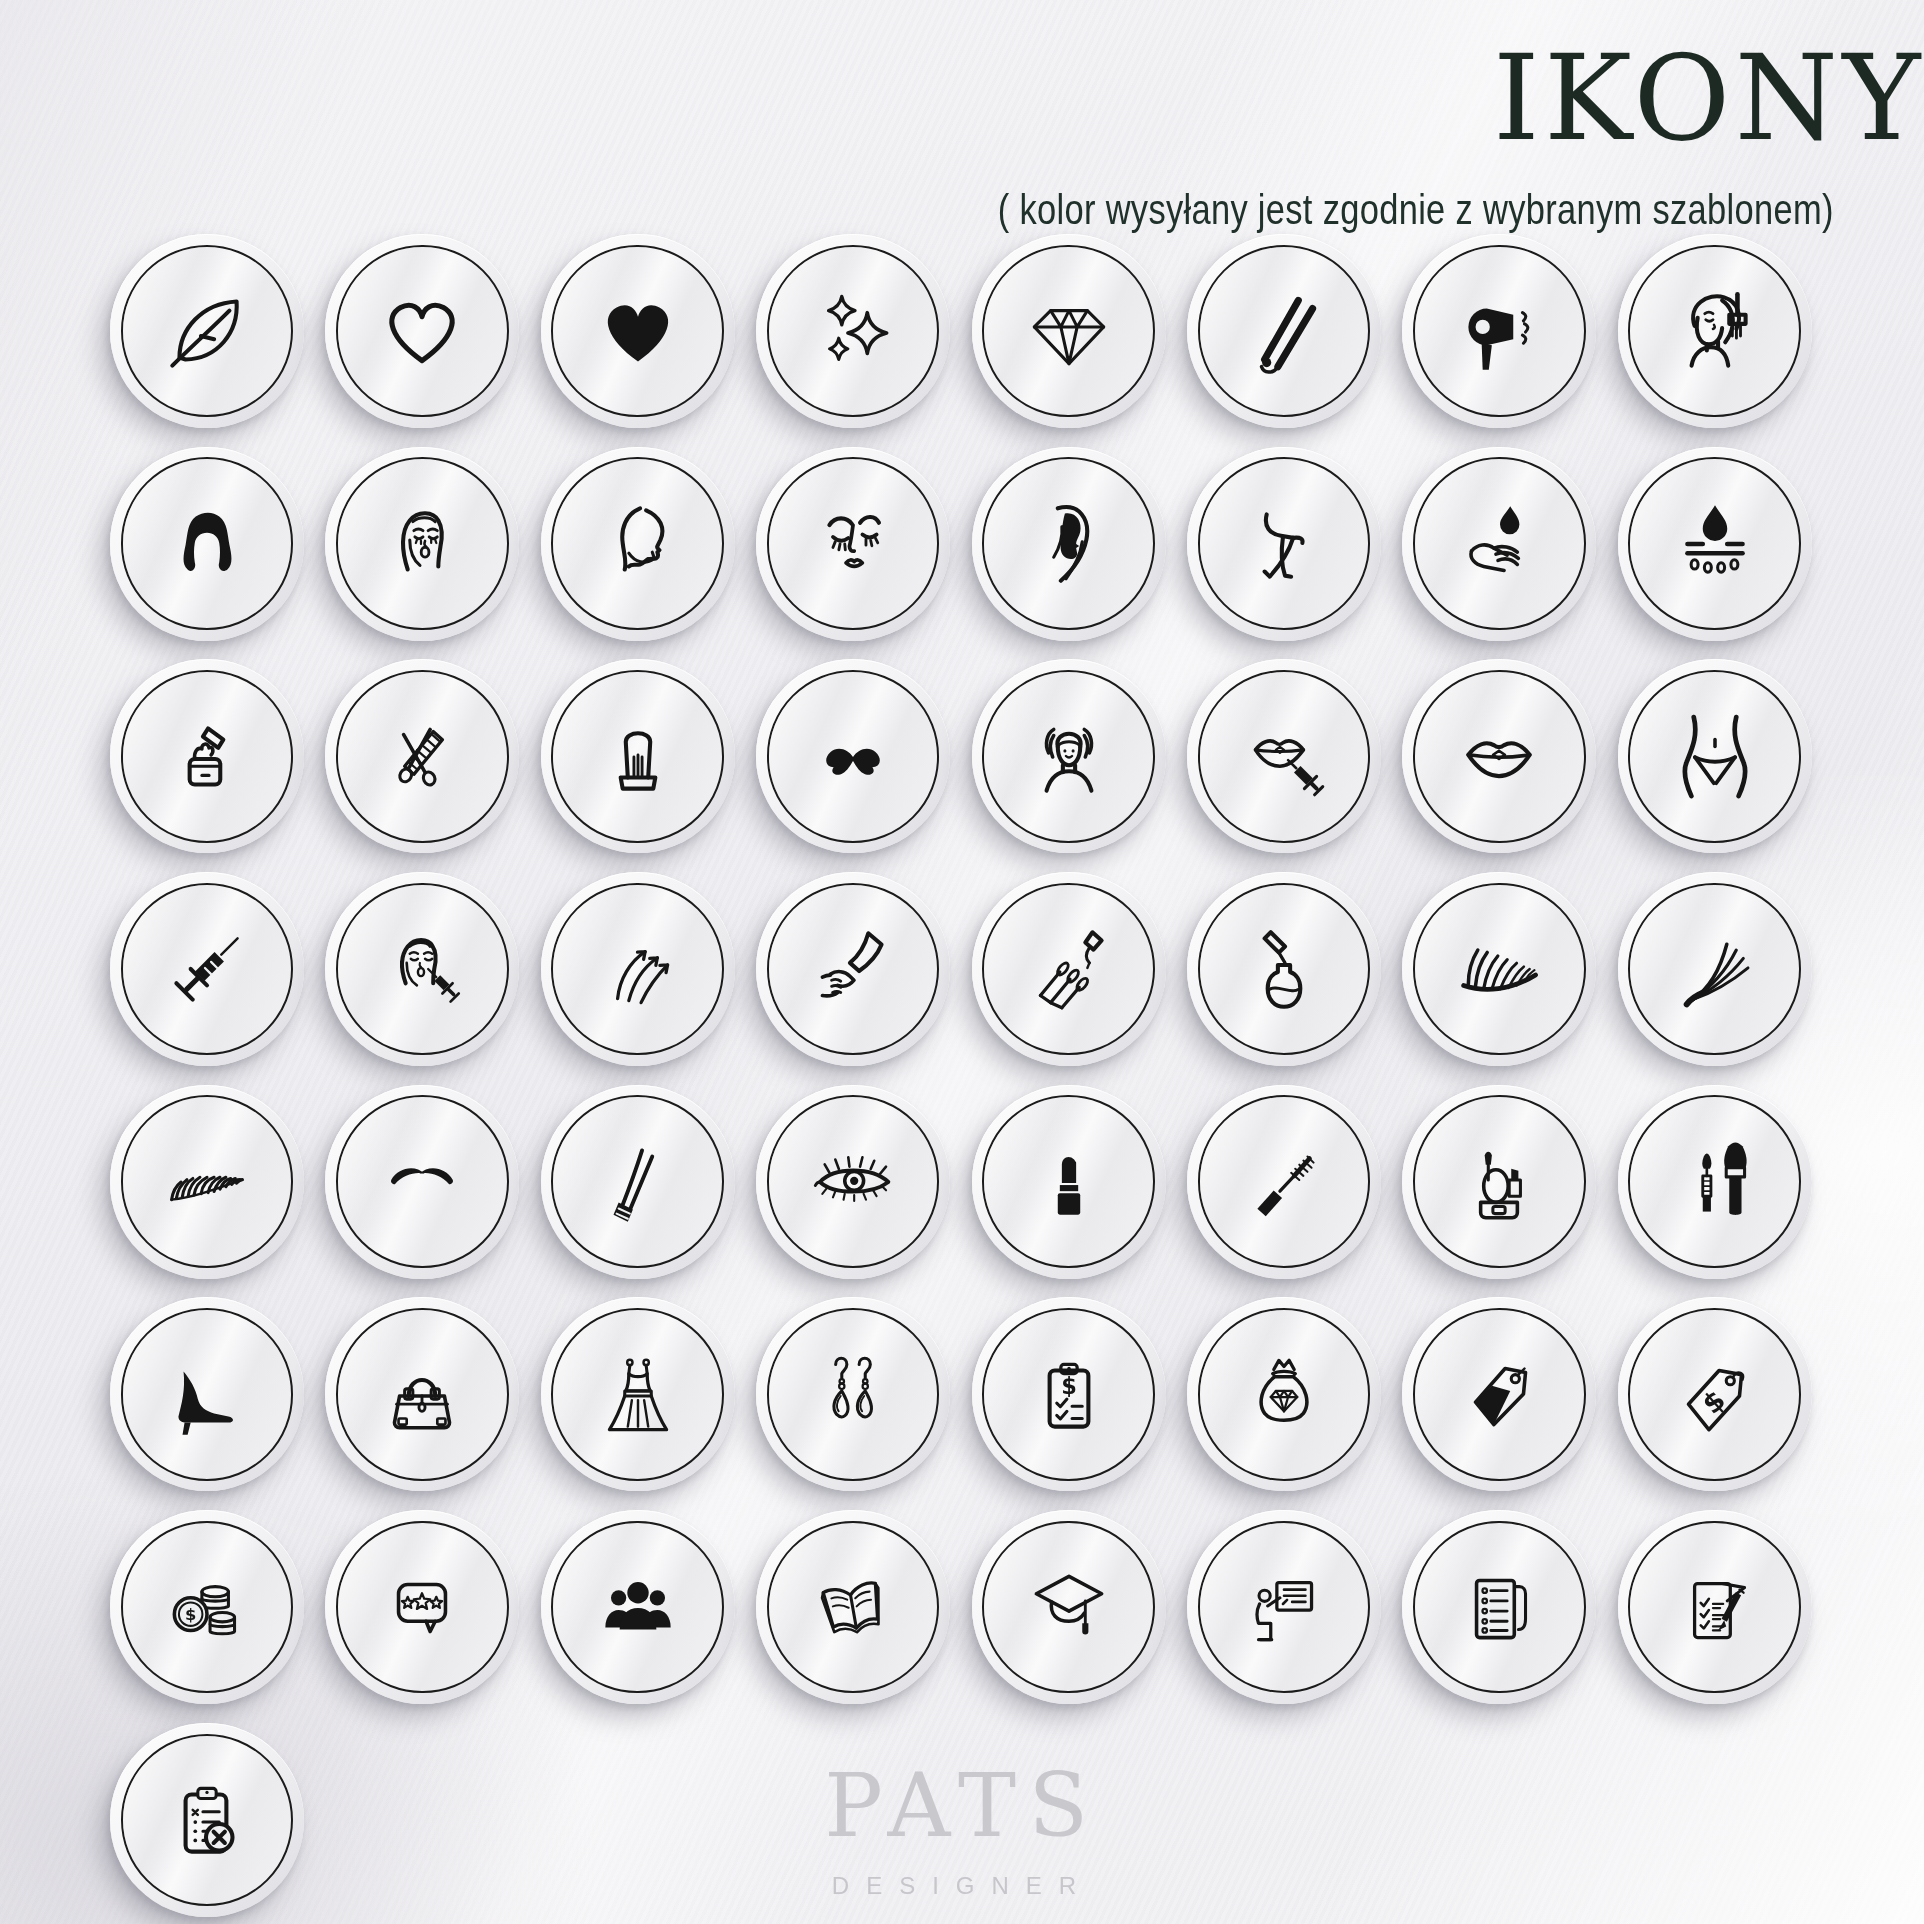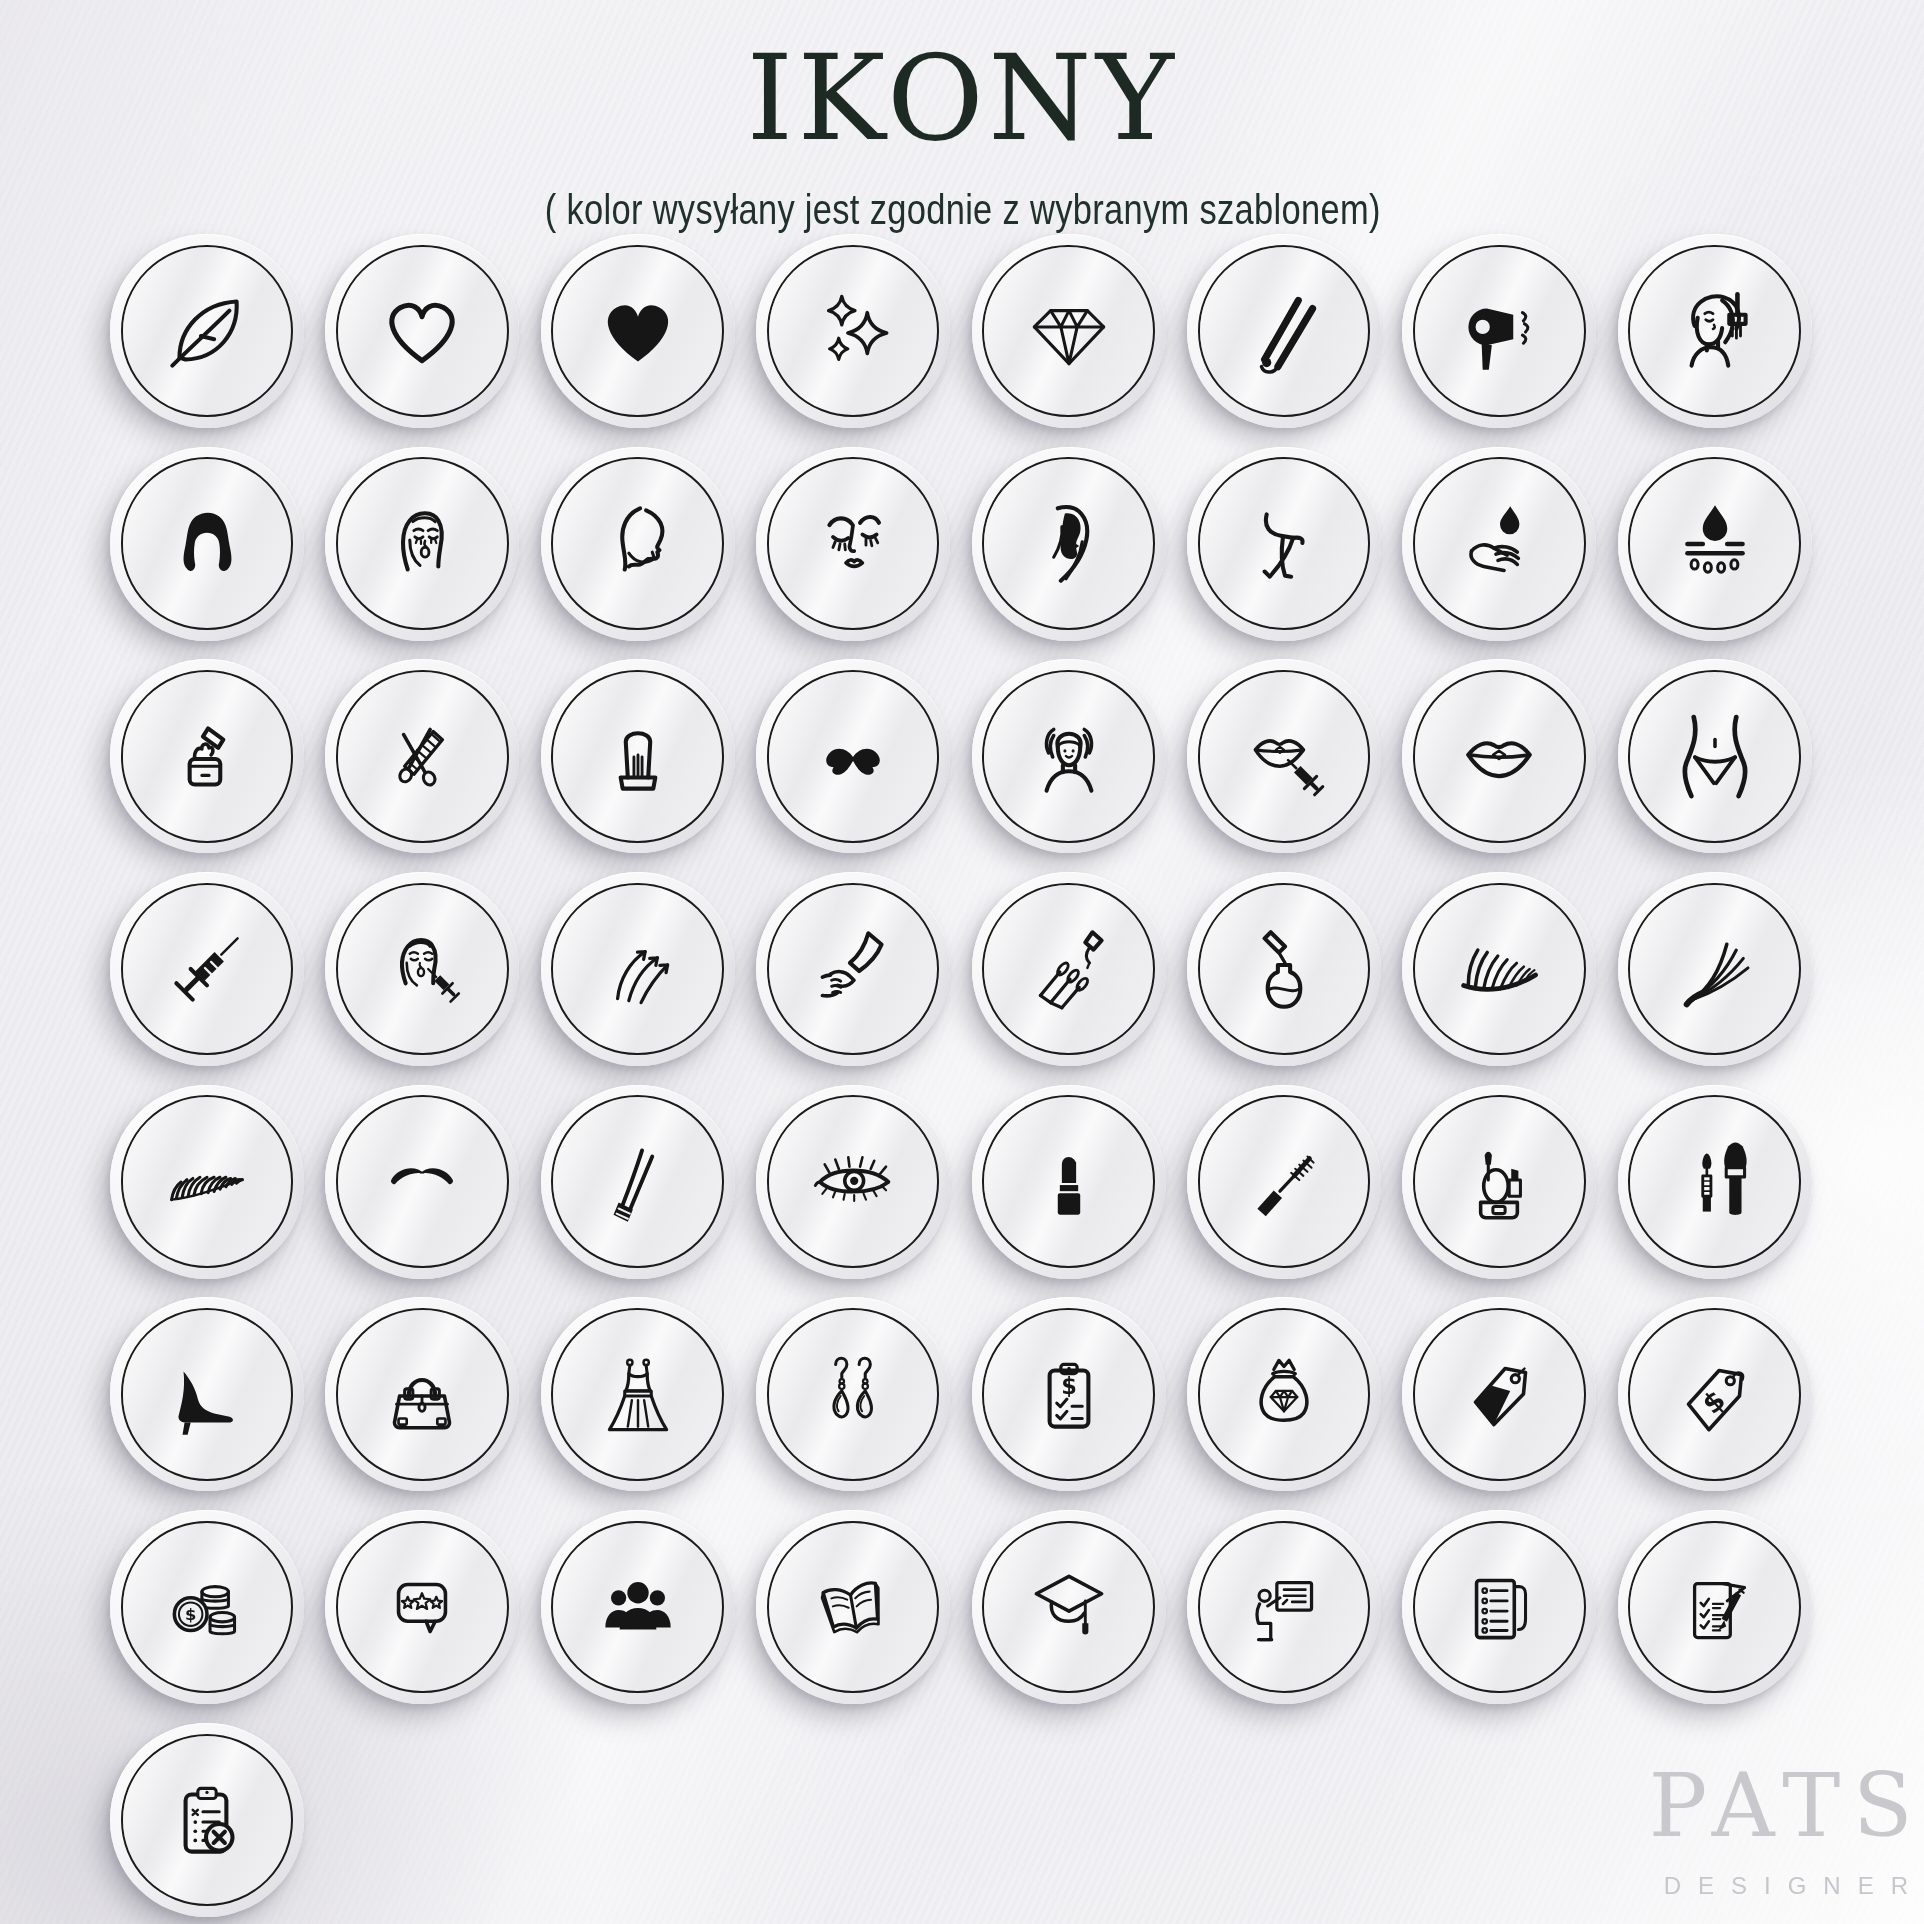--- a/index.html
+++ b/index.html
@@ -10,21 +10,21 @@
       radial-gradient(802px 624px at 6% 96%, rgba(198,196,205,.45), transparent 60%),
       radial-gradient(980px 713px at 98% 60%, rgba(255,255,255,.8), transparent 55%),
       linear-gradient(115deg, rgba(214,212,219,.30) 0%, transparent 14%),
       linear-gradient(295deg, rgba(255,255,255,.85) 0%, transparent 22%),
       linear-gradient(118deg, transparent 42%, rgba(255,255,255,.55) 52%, transparent 63%),
       repeating-linear-gradient(115deg, rgba(255,255,255,.04) 0 3.6px, rgba(40,40,60,.012) 3.6px 7.1px),
       linear-gradient(160deg,#f4f3f6 0%,#ecebef 55%,#f2f1f4 100%);
   }
   .canvas{position:absolute;inset:0}
   
-  .header{position:absolute;top:39px;left:0;width:100%;text-align:center;z-index:3}
+  .header{position:absolute;top:39px;left:0;width:100%;text-align:right;z-index:3}
   .title{
     font-family:"DejaVu Serif", serif;font-size:118px;font-weight:400;line-height:1;
     color:#1c2a23;letter-spacing:4.5px;margin:0;
   }
   .subtitle{
     margin:12.5px 0 0 0;font-size:42px;font-weight:400;color:#20302a;
     letter-spacing:0.4px;display:inline-block;transform:scaleX(.82);transform-origin:center;
     white-space:nowrap;
   }
   
@@ -46,21 +46,21 @@
   .plate::before{
     content:"";position:absolute;top:-45%;left:-62%;width:85%;height:210%;
     transform:rotate(26deg);
     background:linear-gradient(90deg,rgba(255,255,255,0),rgba(255,255,255,.7) 50%,rgba(255,255,255,0));
     pointer-events:none;
   }
   .icon{position:relative;z-index:1}
   .icon svg{width:102px;height:102px;display:block}
   .icon.wide svg{width:118px;height:118px}
   
-  .watermark{position:absolute;top:1763px;left:0;width:100%;text-align:right;z-index:1;color:#c9c9cd}
+  .watermark{position:absolute;top:1763px;left:0;width:100%;text-align:center;z-index:1;color:#c9c9cd}
   .wm-brand{font-family:"DejaVu Serif", serif;font-size:87px;font-weight:400;letter-spacing:12.5px;line-height:1}
   .wm-sub{font-size:24px;letter-spacing:17px;margin-top:22px;color:#c6c6cb}
 </style>
 </head>
 <body>
 
 <div class="canvas">
   <div class="header">
     <h1 class="title">IKONY</h1><br>
     <p class="subtitle">( kolor wysyłany jest zgodnie z wybranym szablonem)</p>

